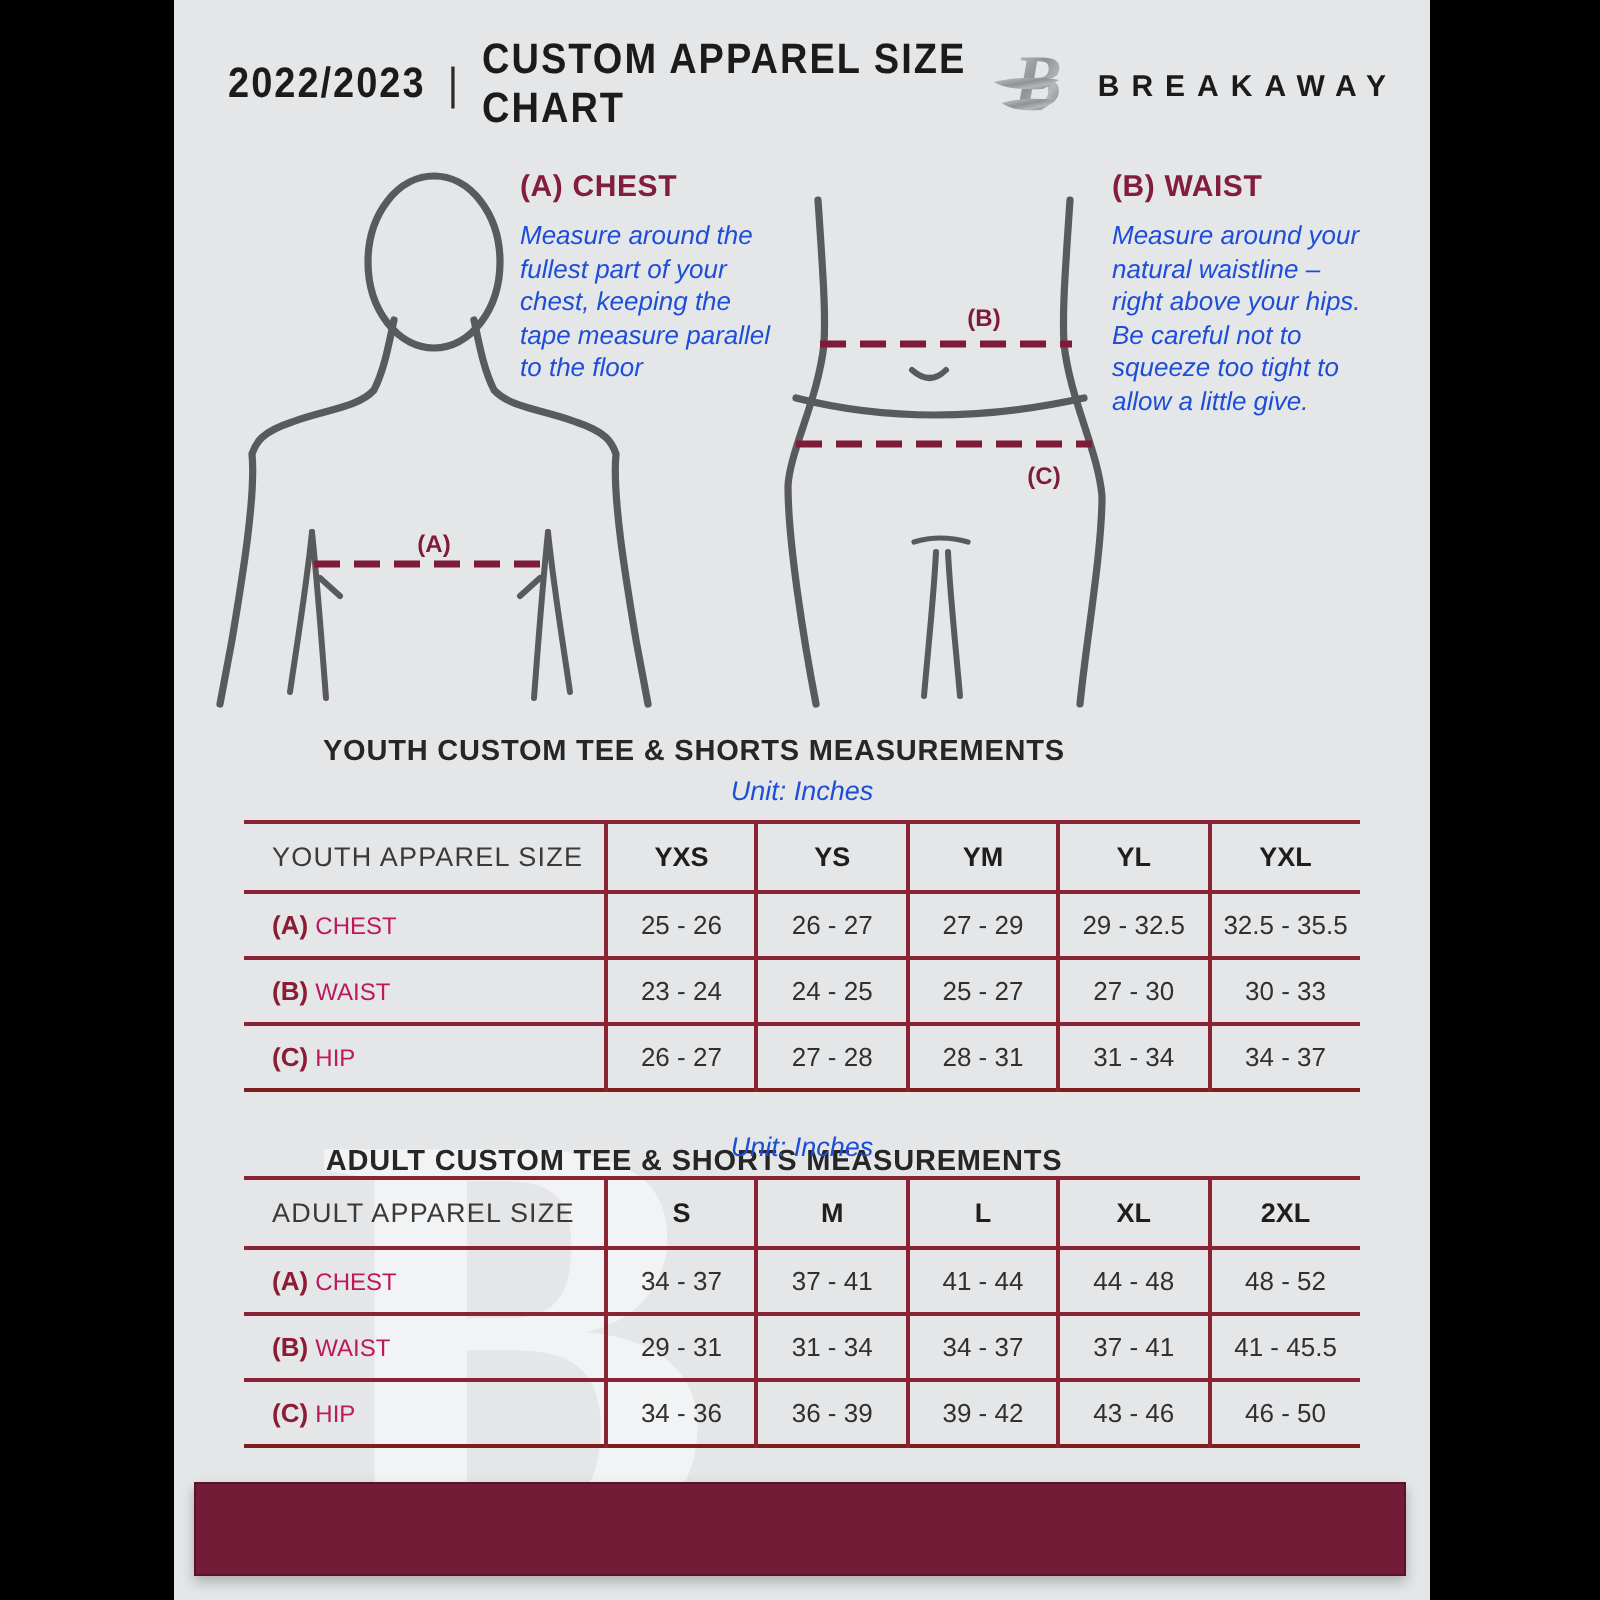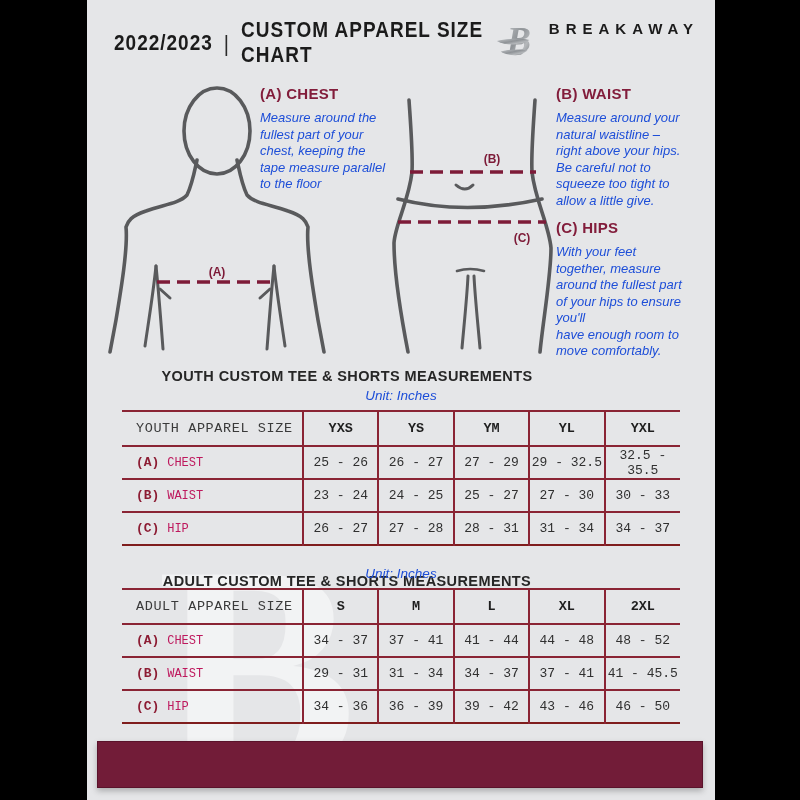--- a/index.html
+++ b/index.html
@@ -13,38 +13,38 @@
              z-index:0;user-select:none;}
 
   .layer{position:absolute;inset:0;z-index:1;}
 
   
   .hdr{position:absolute;left:27px;top:20px;right:16px;height:46px;display:flex;
        align-items:center;justify-content:space-between;}
   .hdr-title{display:flex;align-items:center;gap:11px;font-weight:bold;font-size:19px;
              letter-spacing:1px;color:#1b1b1b;transform:scaleY(1.12);transform-origin:left center;}
   .hdr-sep{font-weight:normal;color:#2a2a2a;font-size:20px;}
-  .brand{display:flex;gap:10px;}
+  .brand{display:flex;align-items:center;gap:10px;}
   .brand-name{font-weight:bold;font-size:15px;letter-spacing:6px;color:#1b1b1b;}
 
   
   .guide-block{position:absolute;z-index:2;}
   .guide-h{font-weight:bold;font-size:15px;color:#821d3b;letter-spacing:.3px;margin:0 0 8px 0;}
   .guide-p{font-style:italic;font-size:13px;line-height:16.5px;color:#1d4ed8;margin:0;
            white-space:pre-line;}
 
   
   .tbl-title{position:absolute;left:0;width:520px;text-align:center;font-weight:bold;
              font-size:14.5px;letter-spacing:.4px;color:#262626;}
   .tbl-unit{position:absolute;left:0;width:628px;text-align:center;font-style:italic;
             font-size:13.5px;color:#1d4ed8;}
   table.size{position:absolute;left:35px;width:558px;border-collapse:collapse;table-layout:fixed;}
   table.size col.lab{width:181px;}
   table.size td{border-left:2px solid #8a2434;padding:0;height:31px;text-align:center;
-                font-size:13px;color:#303030;background:transparent;font-family:Liberation Mono, monospace;}
+                font-size:13px;color:#303030;background:transparent;}
   table.size td:first-child{border-left:none;text-align:left;padding-left:14px;}
   table.size tr{border-top:2px solid #8a2434;}
   table.size tr:last-child{border-bottom:2px solid #7f1d1d;}
   table.size tr.hrow td{height:33px;font-weight:bold;font-size:13.5px;color:#1e1e1e;}
   table.size tr.hrow td:first-child{font-weight:normal;font-size:13.5px;color:#3a3a3a;
                 letter-spacing:.6px;}
   .mk{font-weight:bold;color:#8c1c33;}
   .lab-word{color:#be185d;font-size:12px;}
 
   
@@ -137,30 +137,20 @@
       <div class="guide-block" style="left:469px;top:85px;width:155px;">
         <p class="guide-h">(B) WAIST</p>
         <p class="guide-p">Measure around your
 natural waistline –
 right above your hips.
 Be careful not to
 squeeze too tight to
 allow a little give.</p>
       </div>
 
-      <div class="guide-block" style="left:469px;top:219px;width:158px;">
-        <p class="guide-h">(C) HIPS</p>
-        <p class="guide-p">With your feet
-together, measure
-around the fullest part
-of your hips to ensure
-you'll
-have enough room to
-move comfortably.</p>
-      </div>
 
       <div class="tbl-title" style="top:368px;">YOUTH CUSTOM TEE &amp; SHORTS MEASUREMENTS</div>
       <div class="tbl-unit" style="top:388px;">Unit: Inches</div>
 
       <table class="size" style="top:410px;">
         <colgroup>
             <col class="lab">
             <col>
             <col>
             <col>

